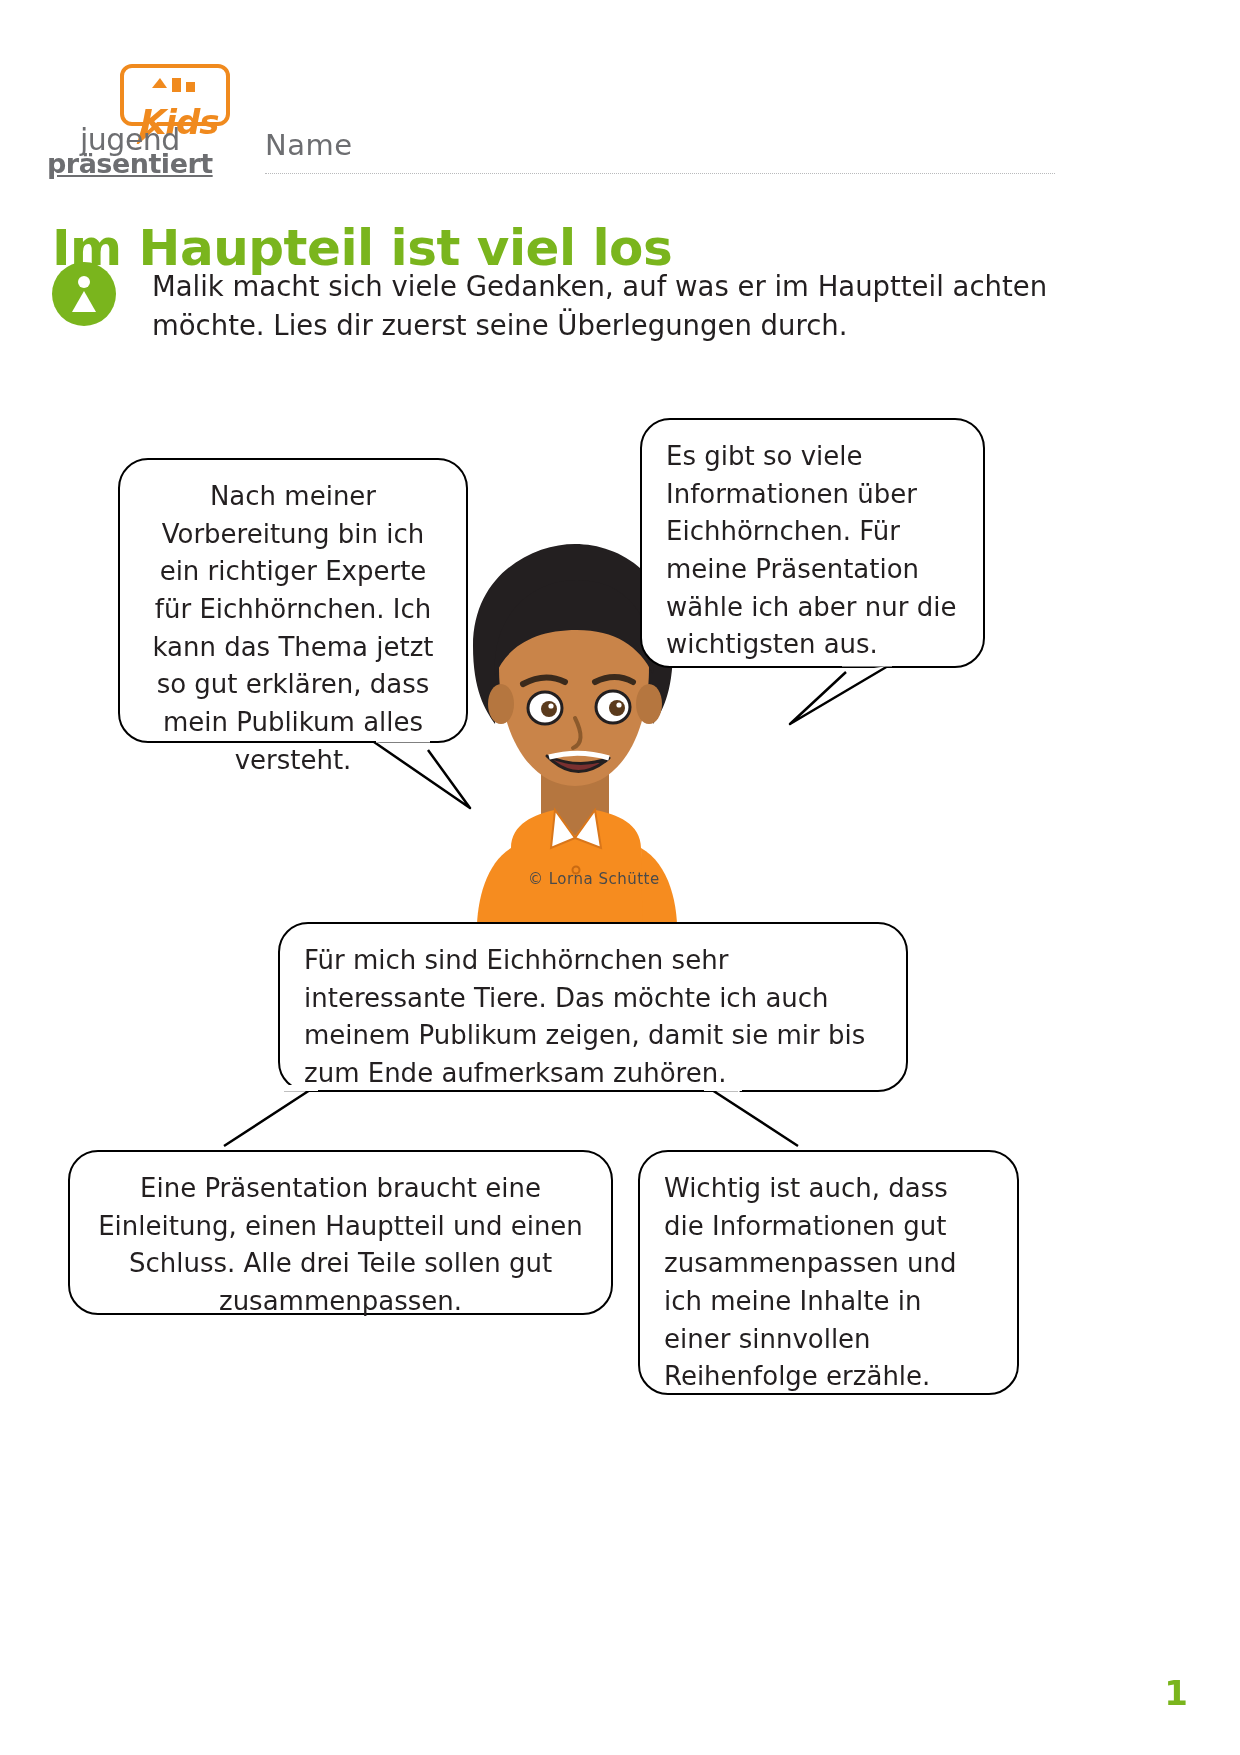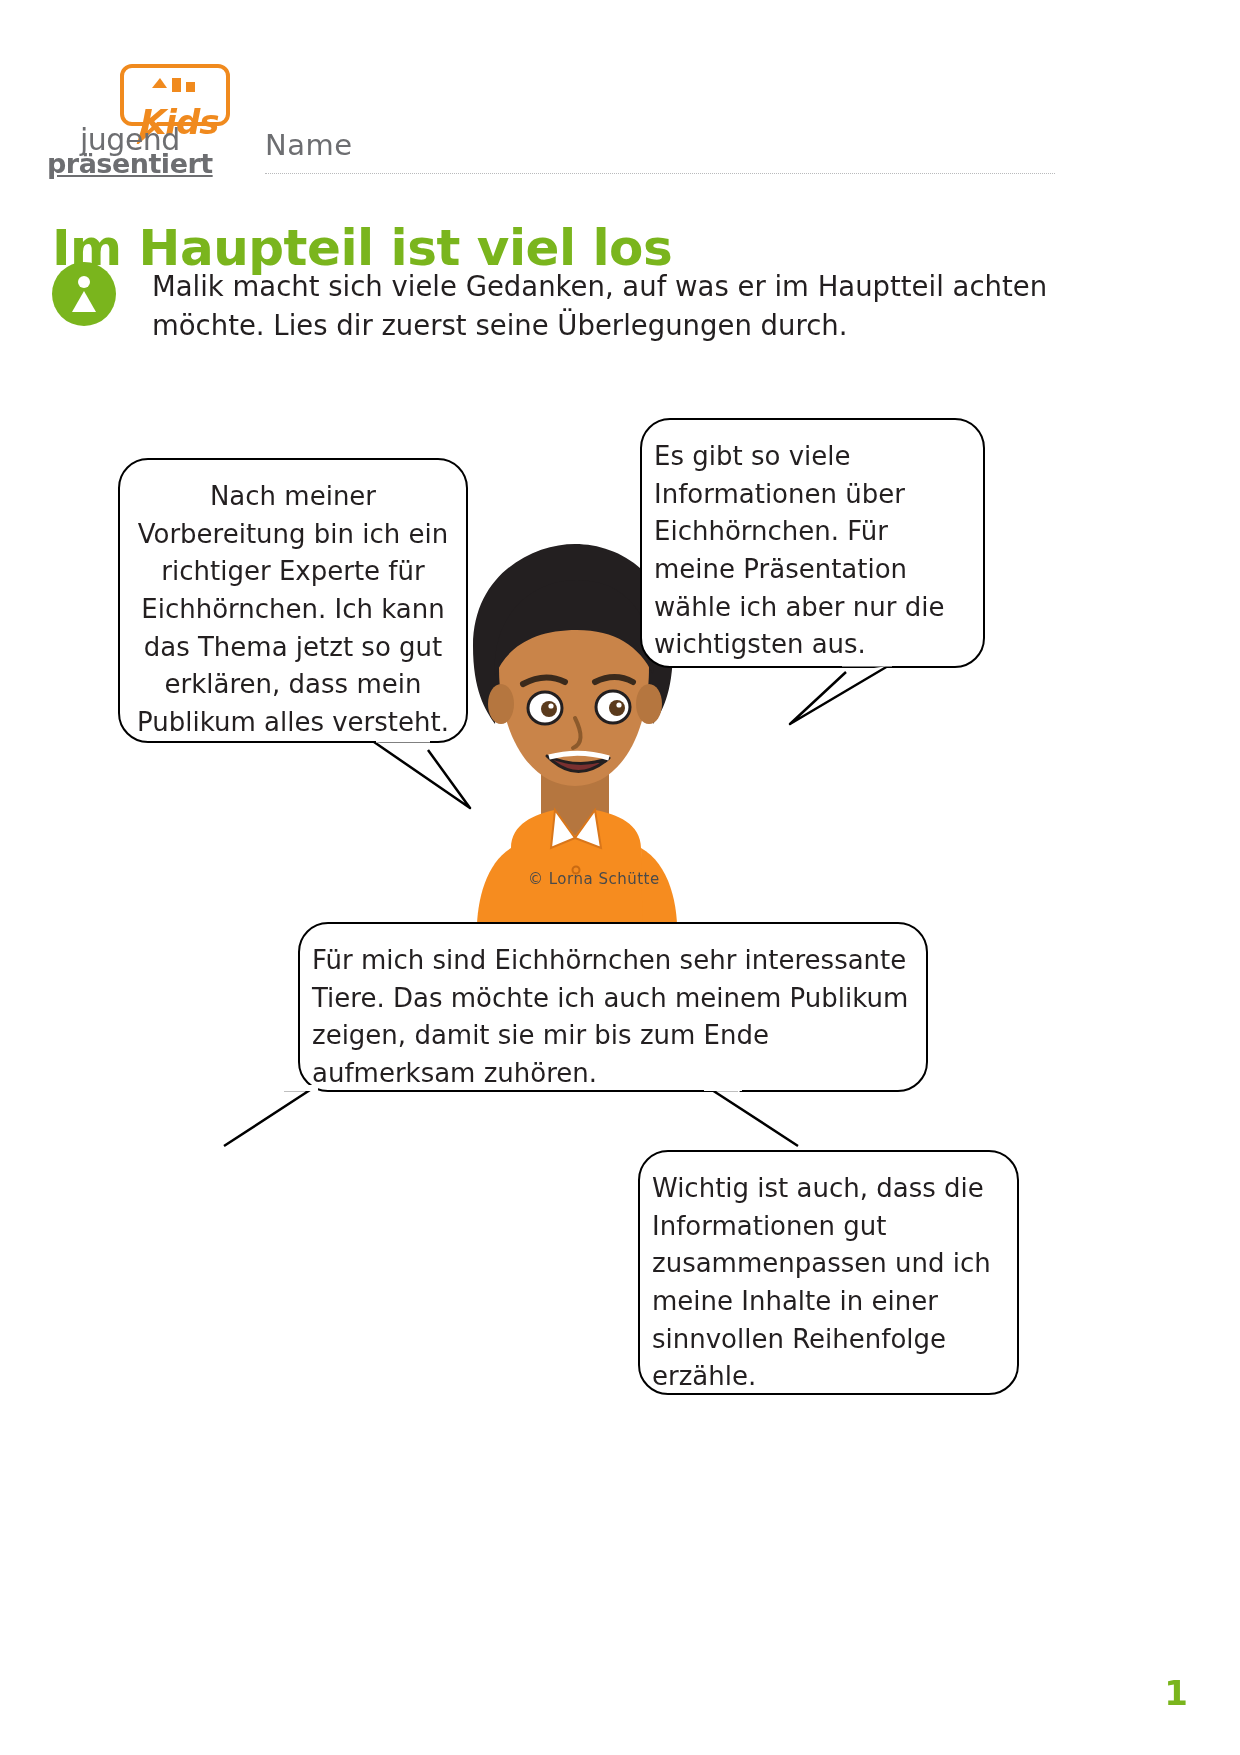--- a/index.html
+++ b/index.html
@@ -142,21 +142,21 @@
 
   .bubble {
     position: absolute;
     box-sizing: border-box;
     border: 2.5px solid #000;
     border-radius: 30px;
     background: #fff;
     color: #231f20;
     font-size: 26px;
     line-height: 1.45;
-    padding: 18px 12px;
+    padding: 18px 24px;
   }
   .bubble.center { text-align: center; }
 
   .tail {
     position: absolute;
   }
   .tail svg { display: block; }
 
   
   #bubble-left-top {
@@ -169,21 +169,20 @@
     left: 640px;
     top: 18px;
     width: 345px;
     height: 250px;
   }
   #bubble-center {
     left: 278px;
     top: 522px;
     width: 630px;
     height: 170px;
-    margin-left: 20px;
   }
   #bubble-bottom-left {
     left: 68px;
     top: 750px;
     width: 545px;
     height: 165px;
   }
   #bubble-bottom-right {
     left: 638px;
     top: 750px;
@@ -330,18 +329,19 @@
       <path d="M66 4 L100 4" stroke="#ffffff" stroke-width="6"></path>
     </svg>
   </div>
   <div class="tail" style="left:686px; top:684px;">
     <svg width="120" height="70" viewBox="0 0 120 70">
       <path d="M112 62 L26 6 L52 6" fill="#ffffff" stroke="#000000" stroke-width="2.5" stroke-linejoin="round"></path>
       <path d="M18 4 L56 4" stroke="#ffffff" stroke-width="6"></path>
     </svg>
   </div>
 
+  <div class="bubble center" id="bubble-bottom-left">Eine Präsentation braucht eine Einleitung, einen Hauptteil und einen Schluss. Alle drei Teile sollen gut zusammenpassen.</div>
 
   <div class="bubble" id="bubble-bottom-right">Wichtig ist auch, dass die Informationen gut zusammenpassen und ich meine Inhalte in einer sinnvollen Reihenfolge erzähle.</div>
 
 </div>
 
 <div class="page-number">1</div>
 
 </body></html>

